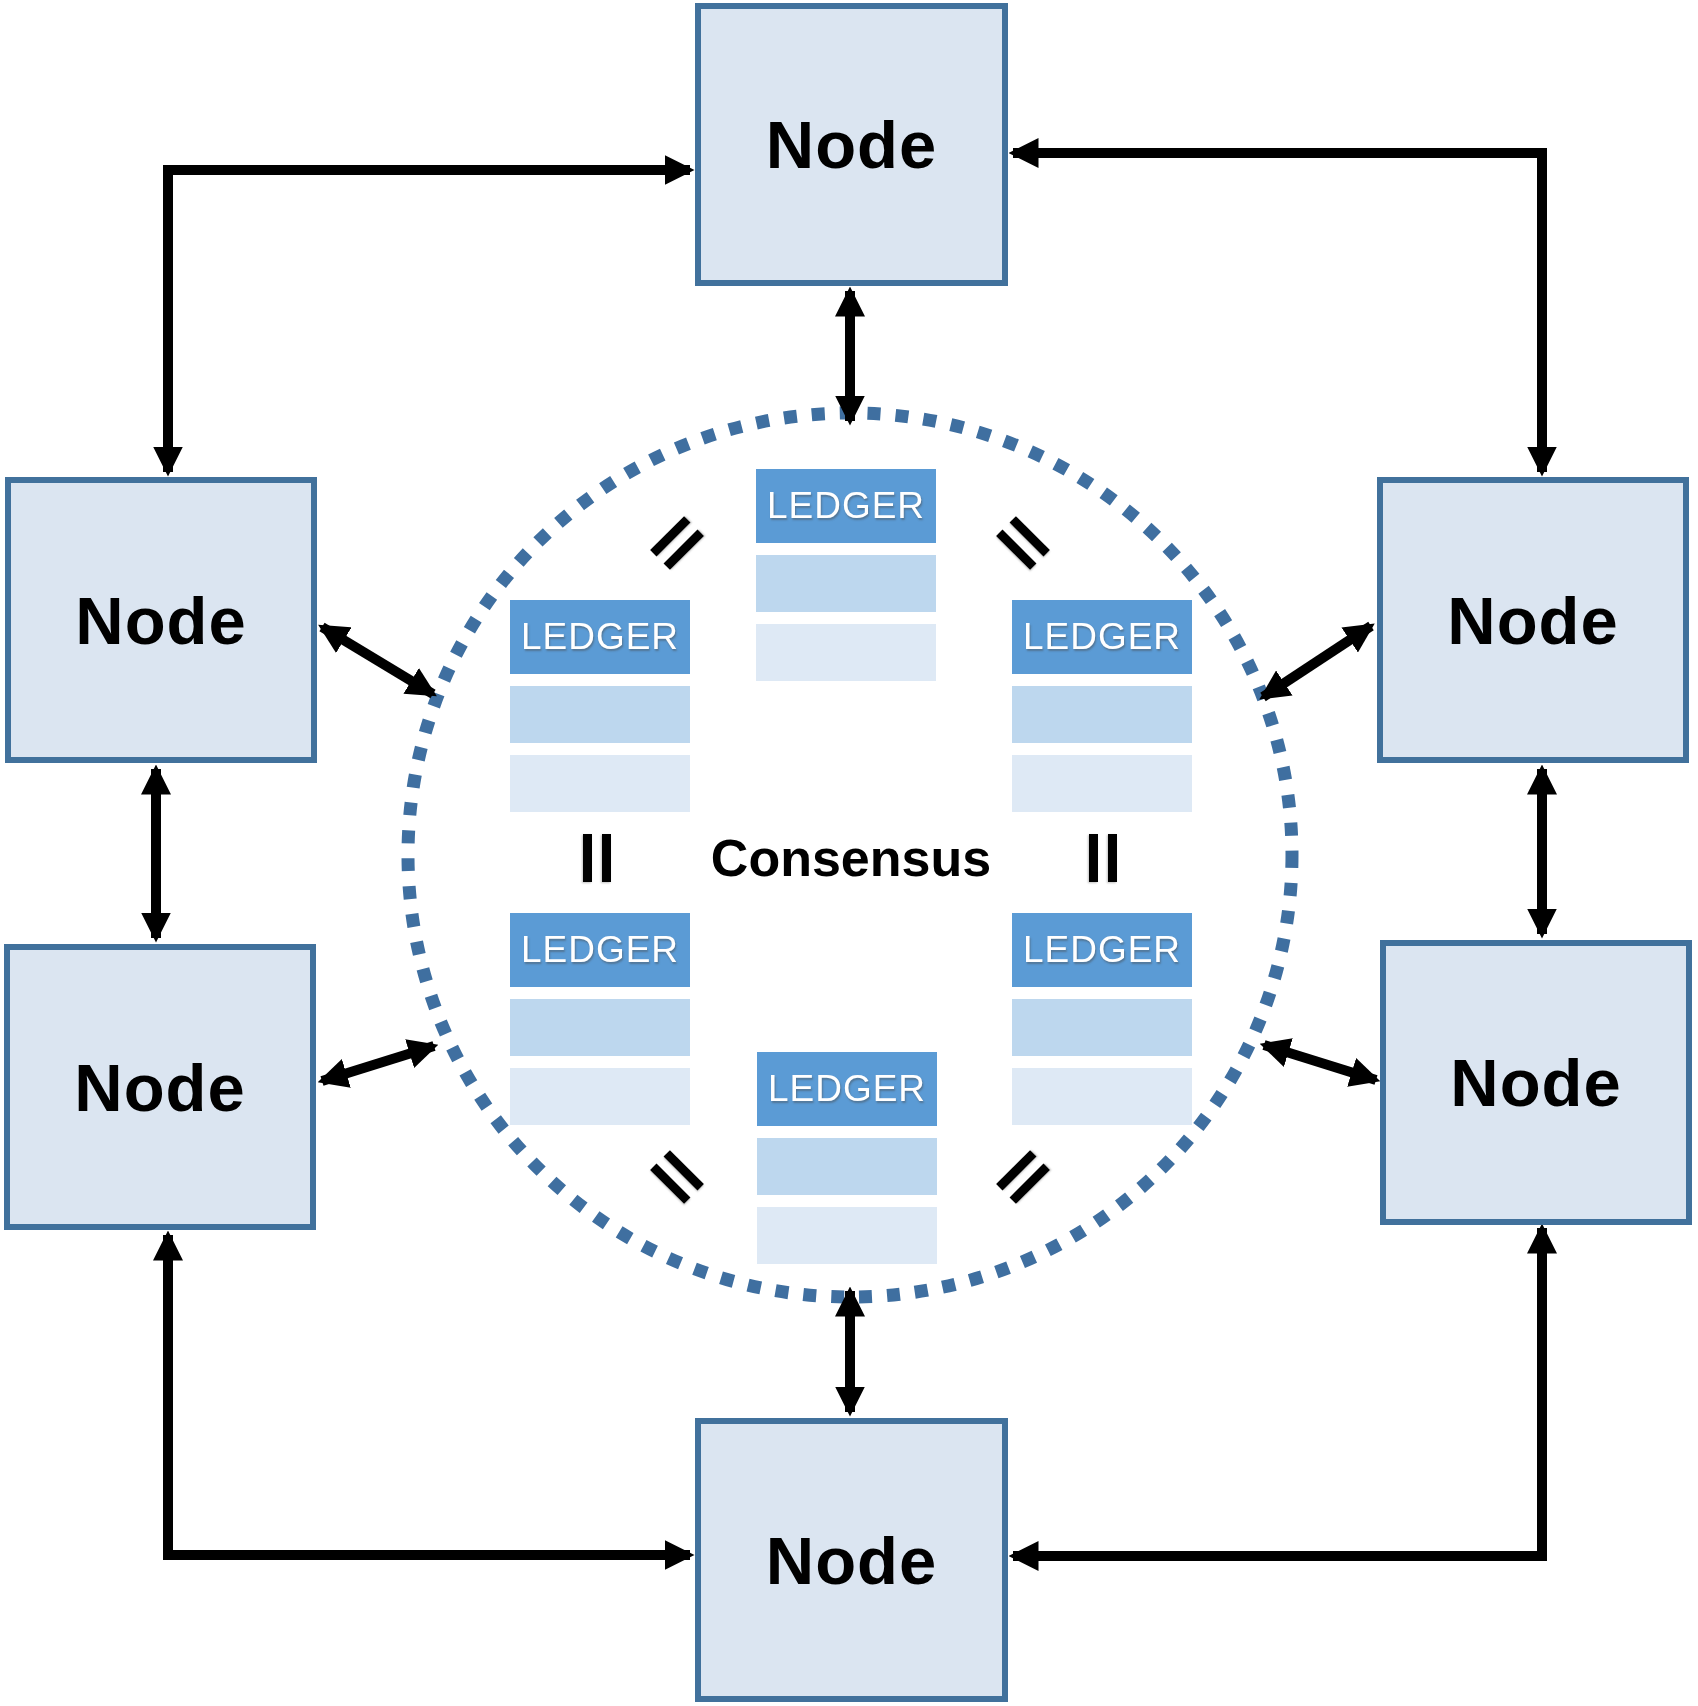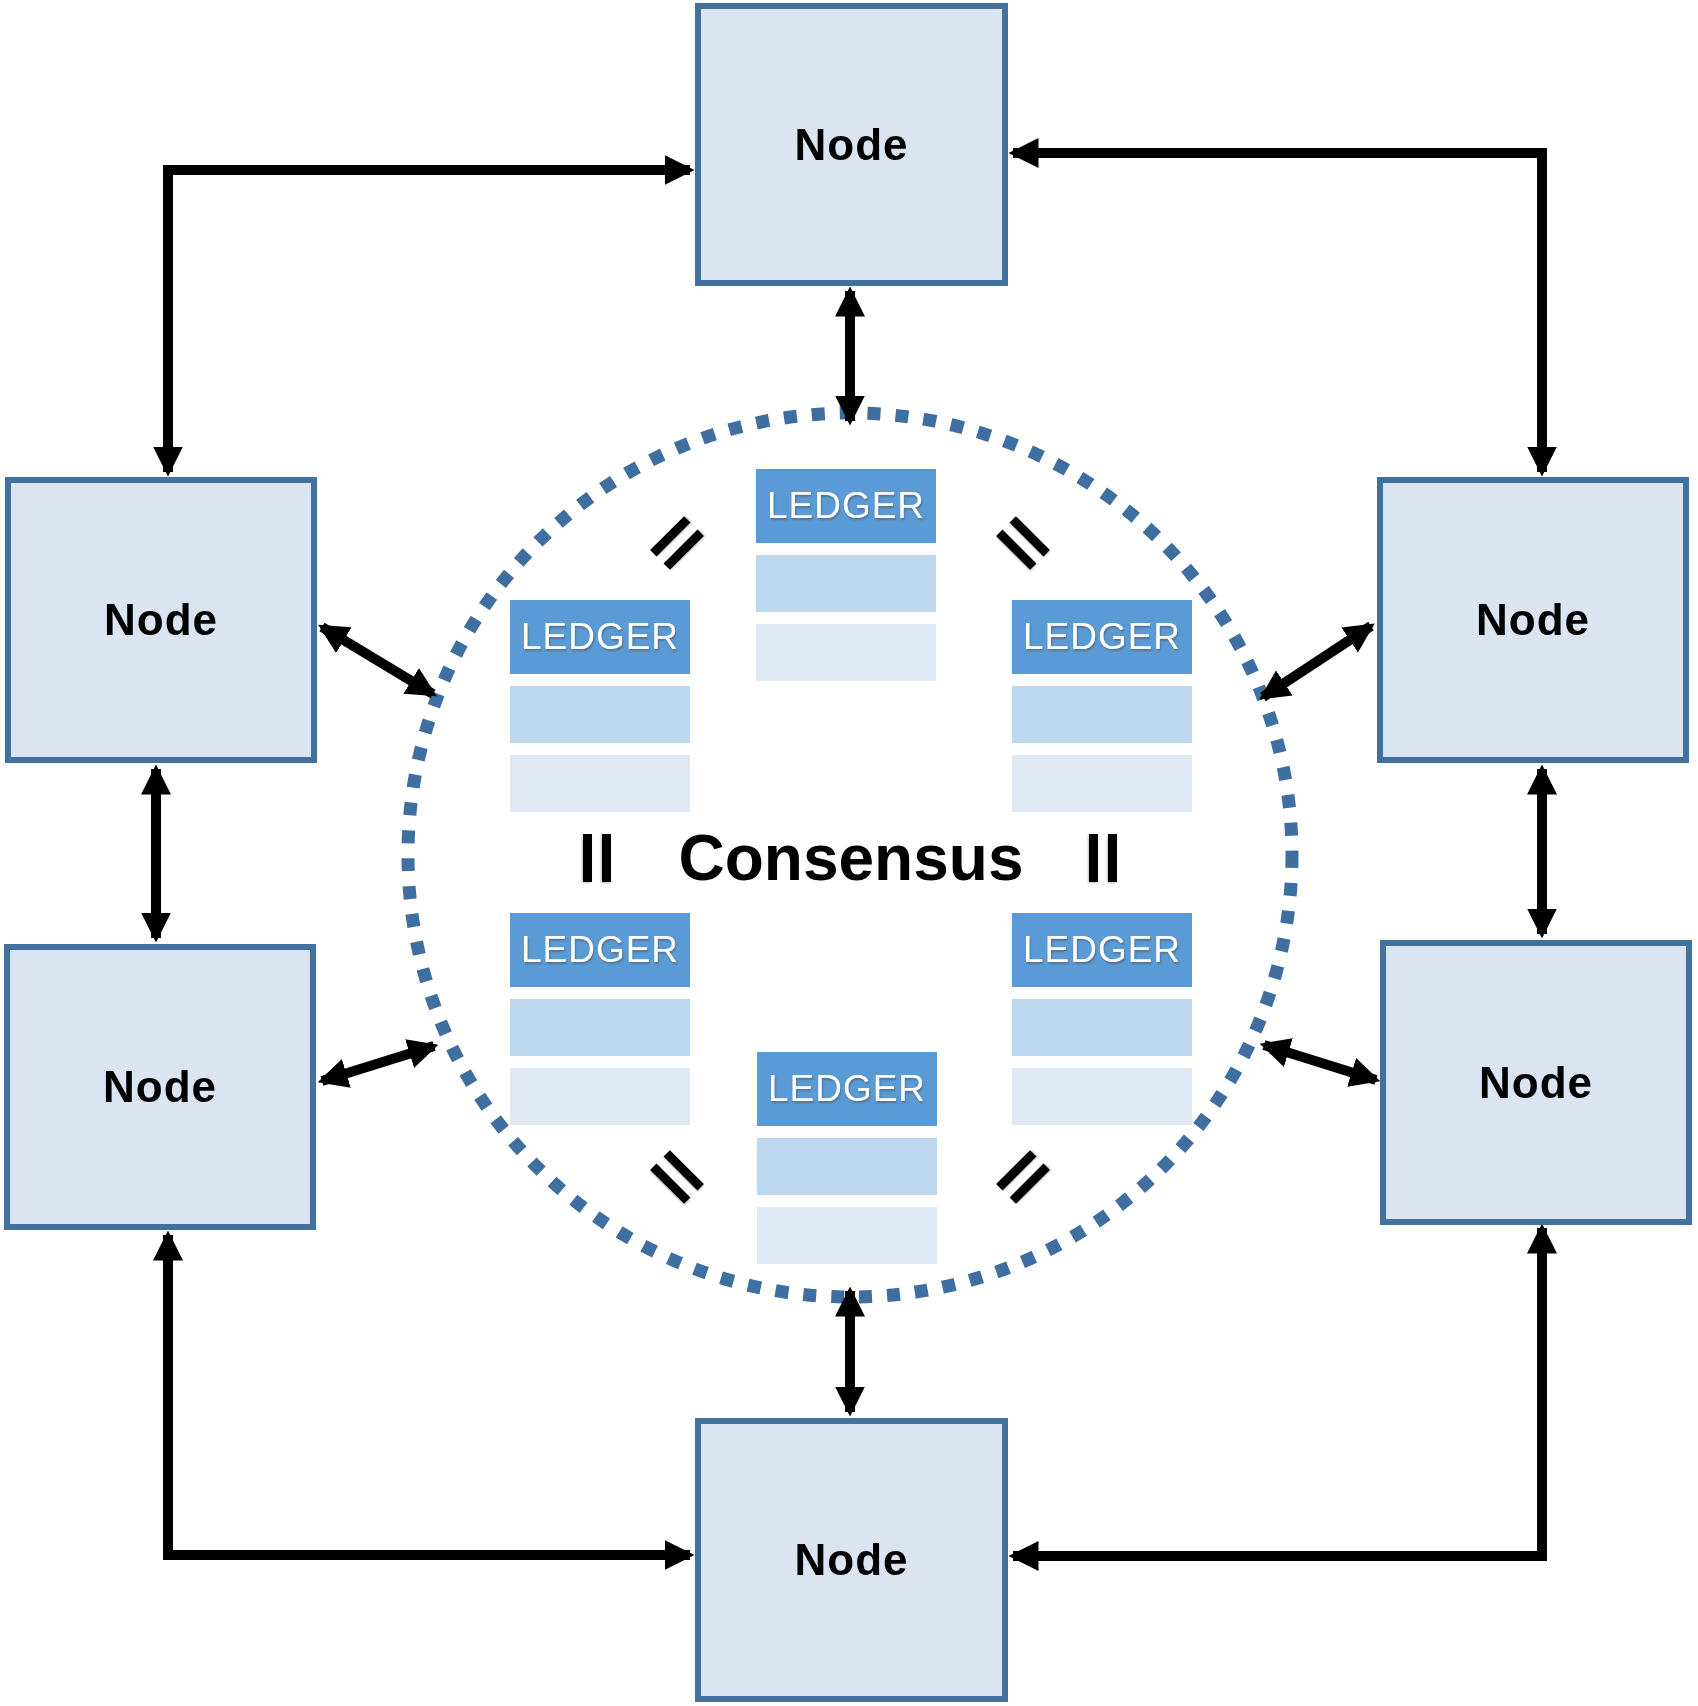--- a/index.html
+++ b/index.html
@@ -9,35 +9,35 @@
   }
   svg.layer{position:absolute;left:0;top:0;}
   .ring{fill:none;stroke:var(--circle-dot,#3f6fa0);stroke-width:13;stroke-dasharray:13 15;}
   .conn{fill:none;stroke:var(--arrow,#000000);stroke-width:10;stroke-linejoin:miter;
         marker-start:url(#ah);marker-end:url(#ah);}
   .ahead{fill:var(--arrow,#000000);}
   .node{
     position:absolute;background:var(--node-fill,#dbe5f1);
     border:6px solid var(--node-border,#41719c);
     display:flex;align-items:center;justify-content:center;
-    font-weight:bold;font-size:44px;color:var(--label-text,#000);
+    font-weight:bold;font-size:67px;color:var(--label-text,#000);
     box-sizing:border-box;letter-spacing:1px;
   }
   .ledger{position:absolute;width:180px;}
   .ledger .hdr{
     height:74px;background:var(--ledger-header,#5b9bd5);color:var(--ledger-text,#fff);
     font-size:37px;letter-spacing:1px;display:flex;align-items:center;justify-content:center;
     text-shadow:1px 2px 2px rgba(70,70,70,.45);
   }
   .ledger .row{height:57px;margin-top:12px;}
   .ledger .row1{background:var(--ledger-row1,#bdd7ee);}
   .ledger .row2{background:var(--ledger-row2,#dee9f5);}
   .consensus{
     position:absolute;left:851px;top:858px;transform:translate(-50%,-50%);
-    font-size:64px;font-weight:bold;color:var(--label-text,#000);white-space:nowrap;
+    font-size:52px;font-weight:bold;color:var(--label-text,#000);white-space:nowrap;
   }
   .eq{
     position:absolute;width:48px;height:28px;
     display:flex;flex-direction:column;justify-content:space-between;
     transform-origin:center;
   }
   .eq i{display:block;width:48px;height:9px;background:var(--arrow,#000);
         box-shadow:1px 1px 2px rgba(0,0,0,.25);}
   .rot-m45{transform:rotate(-45deg);}
   .rot-p45{transform:rotate(45deg);}

